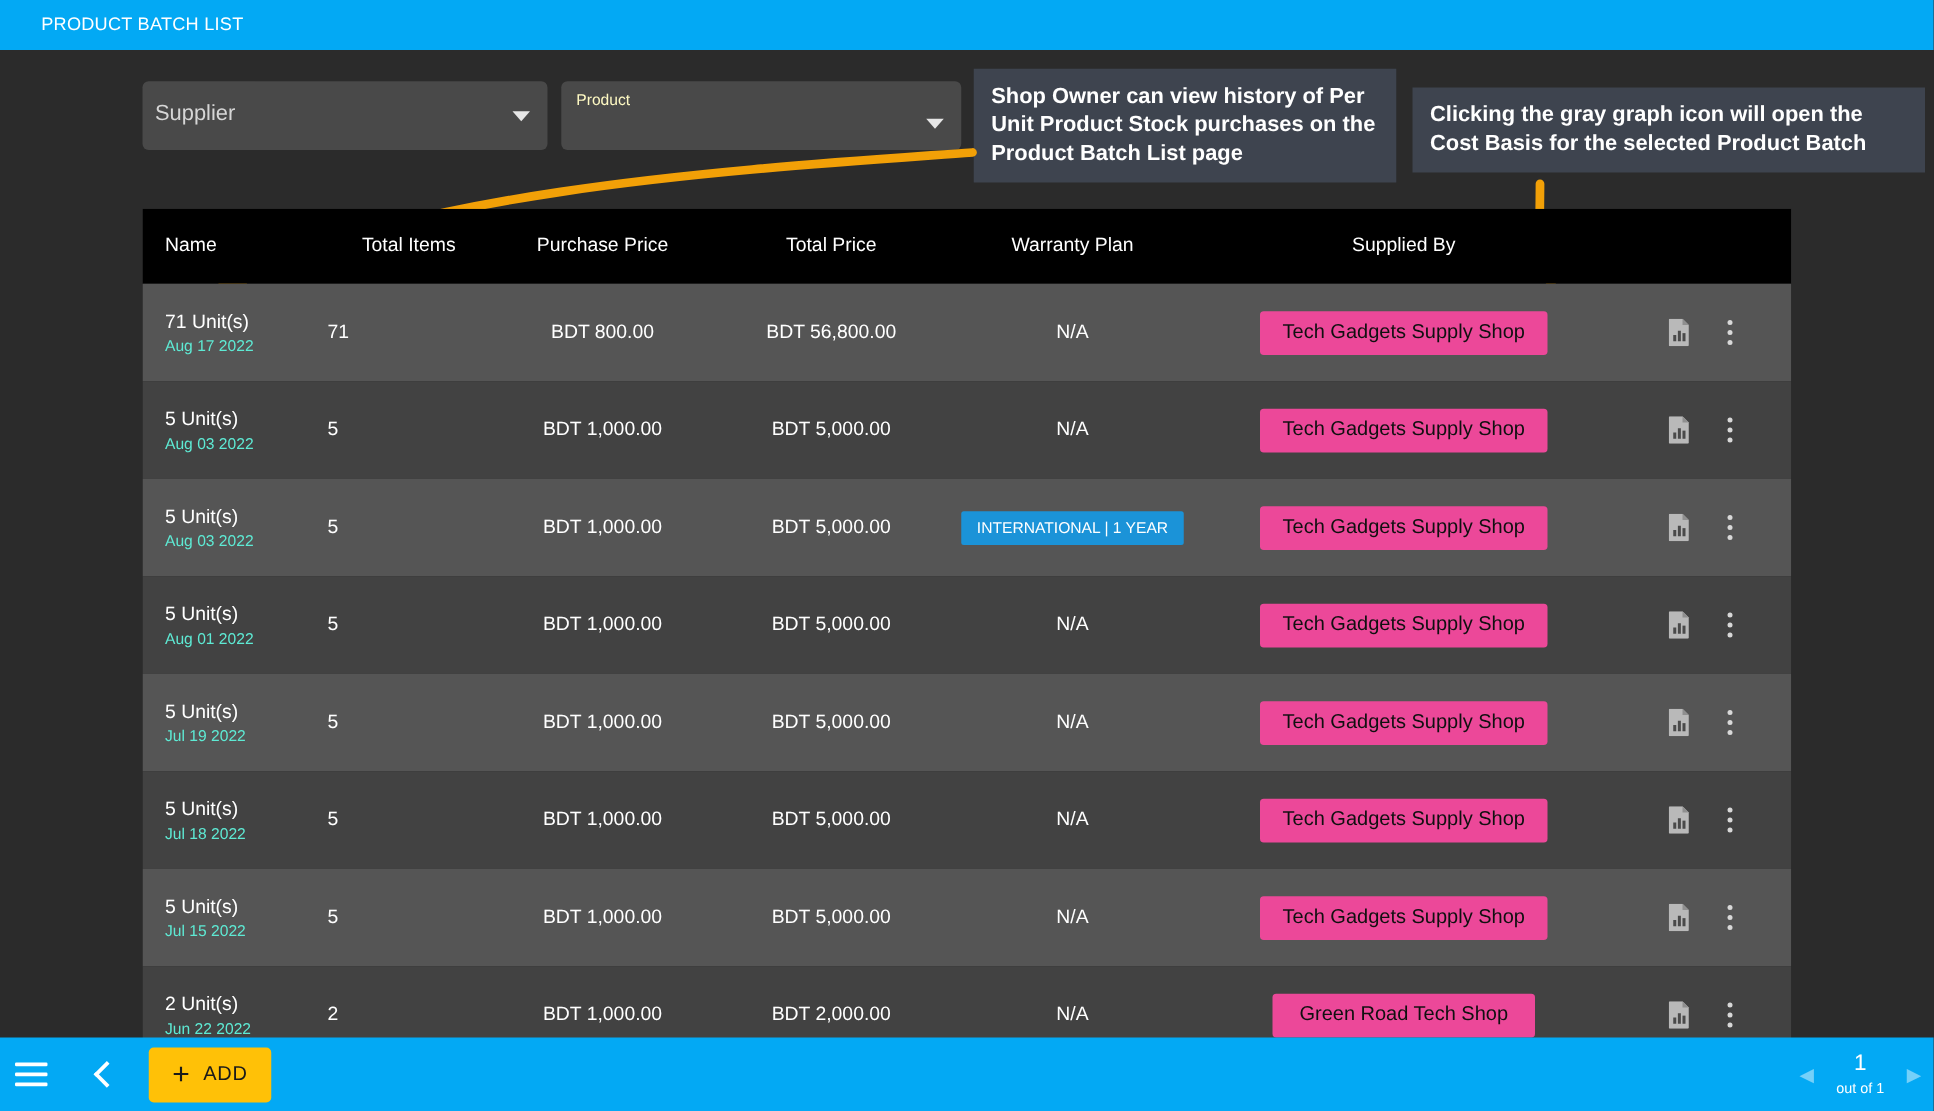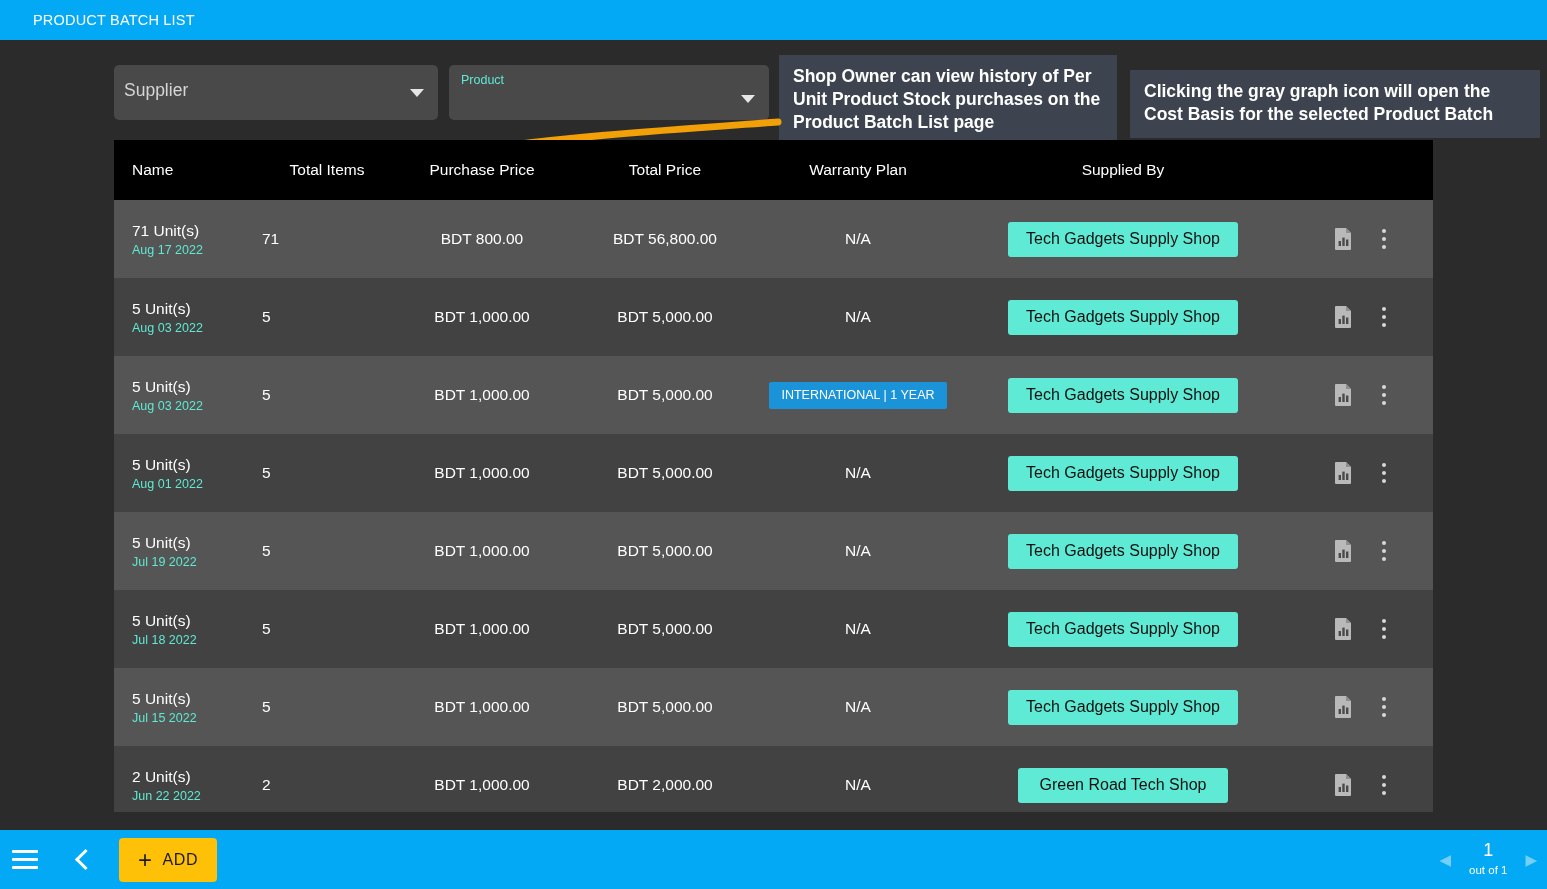--- a/index.html
+++ b/index.html
@@ -27,21 +27,21 @@
     position: absolute; left: 0; top: 40px; width: 1547px; height: 118px;
   }
   .select {
     position: absolute; background: #494949; border-radius: 5px;
     height: 55px;
   }
   .select.supplier { left: 114px; top: 25px; width: 324px; }
   .select.product  { left: 449px; top: 25px; width: 320px; }
   .select-label {
     position: absolute; left: 12px; top: 8px;
-    font-size: 12.5px; color: #5eead4;
+    font-size: 12.5px; color: #fef9c3;
   }
   .select-placeholder {
     position: absolute; left: 10px; top: 15px;
     font-size: 17.5px; color: #d6d6d6;
   }
   .select-value {
     position: absolute; left: 10px; top: 26px;
     font-size: 17.5px; color: #ffffff; white-space: nowrap;
   }
   .caret {
@@ -60,21 +60,21 @@
     line-height: 1.32; font-size: 17.5px;
   }
   .callout.one { left: 779px; top: 55px; width: 338px; }
   .callout.two { left: 1130px; top: 70px; width: 410px; }
 
   
   .arrows { position: absolute; left: 0; top: 0; width: 1547px; height: 889px; pointer-events: none; }
 
   
   .table {
-    position: absolute; left: 114px; top: 140px;
+    position: absolute; left: 114px; top: 167px;
     width: 1319px; height: 672px;
     overflow: hidden;
   }
   .thead {
     display: flex; align-items: center;
     height: 60px; background: #000000;
   }
   .thead .th {
     color: #ffffff; font-size: 15.5px; text-align: center;
   }
@@ -98,21 +98,21 @@
   .cell-title { color: #ffffff; font-size: 15.5px; line-height: 1.25; }
   .cell-sub   { color: #5eead4; font-size: 12.5px; margin-top: 3px; }
   .cell-text  { color: #ffffff; font-size: 15.5px; }
 
   .chip {
     display: inline-block; background: #1b93d8; color: #ffffff;
     font-size: 12.5px; padding: 6px 12px 7px; border-radius: 2px;
     white-space: nowrap;
   }
   .btn-supplier {
-    display: inline-block; background: #5eead4; color: #101010;
+    display: inline-block; background: #ec4899; color: #101010;
     font-size: 16px; padding: 8px 18px 9px; border-radius: 3px;
     white-space: nowrap; min-width: 210px;
   }
 
   .icon-graph { width: 17px; height: 22px; display: block; }
   .icon-dots { width: 4px; display: flex; flex-direction: column; gap: 4px; align-items: center; }
   .icon-dots i { width: 4px; height: 4px; background: #d8d8d8; border-radius: 50%; display: block; }
 
   
   .bottombar {

